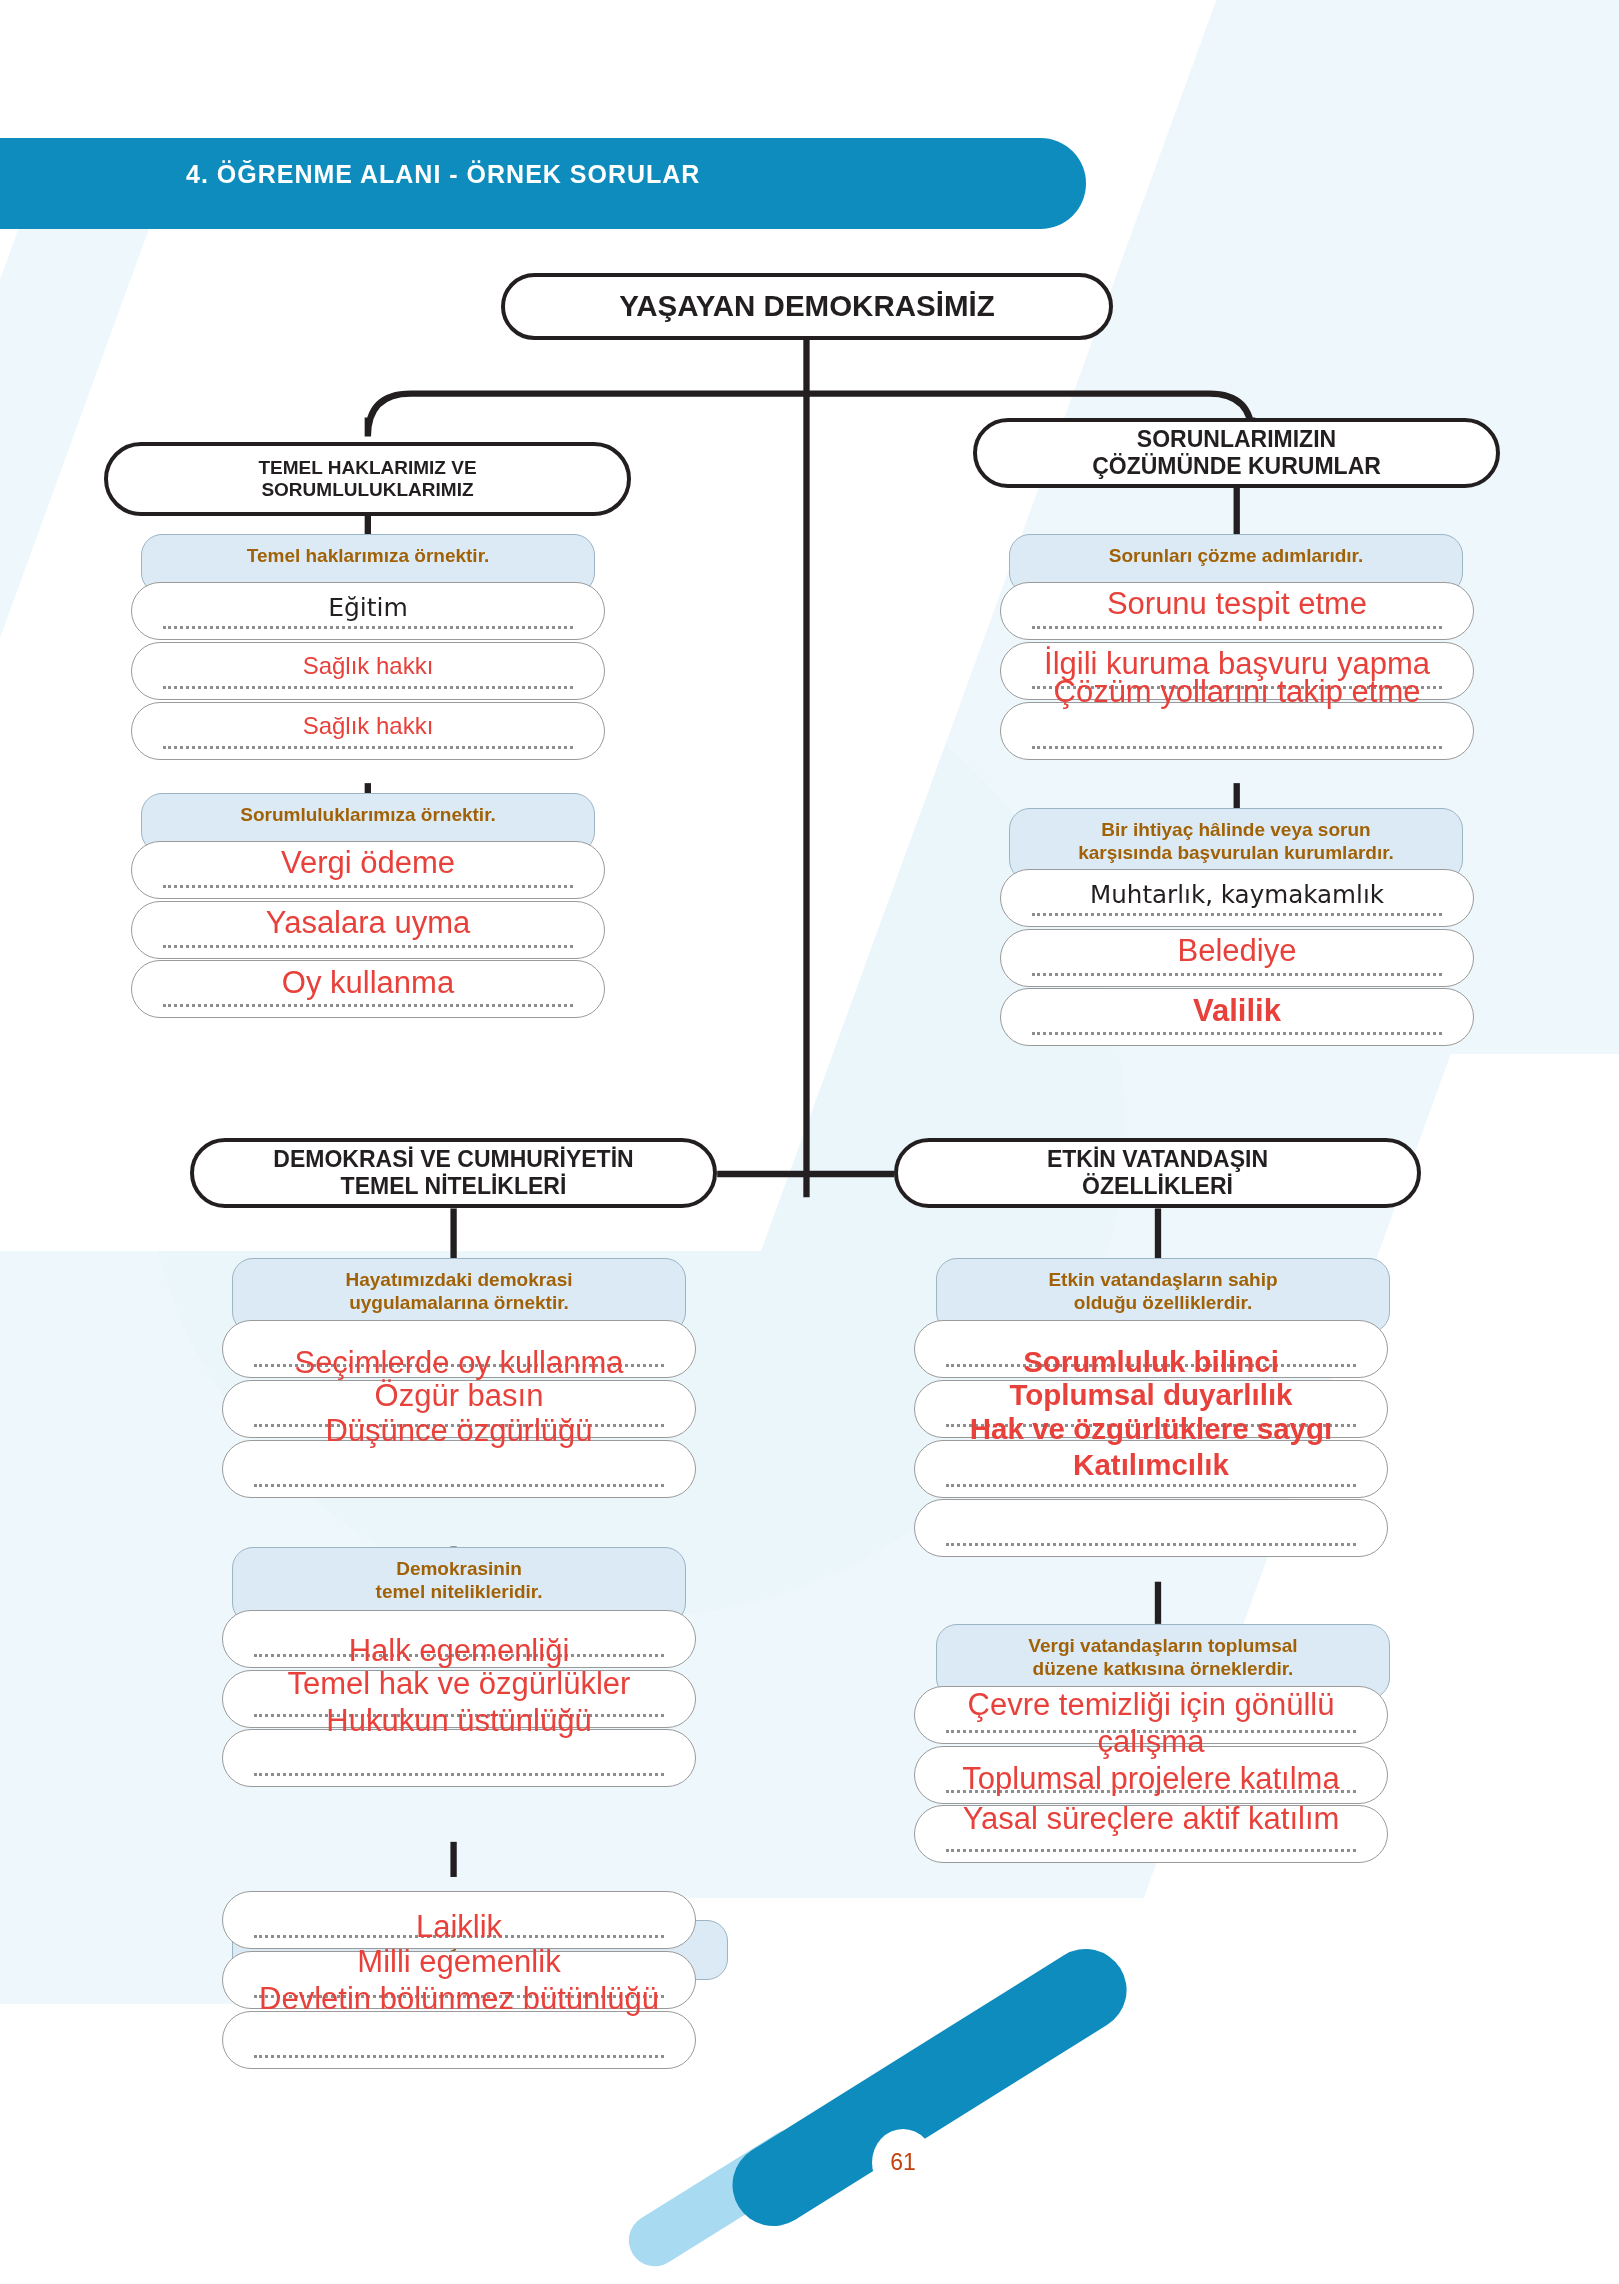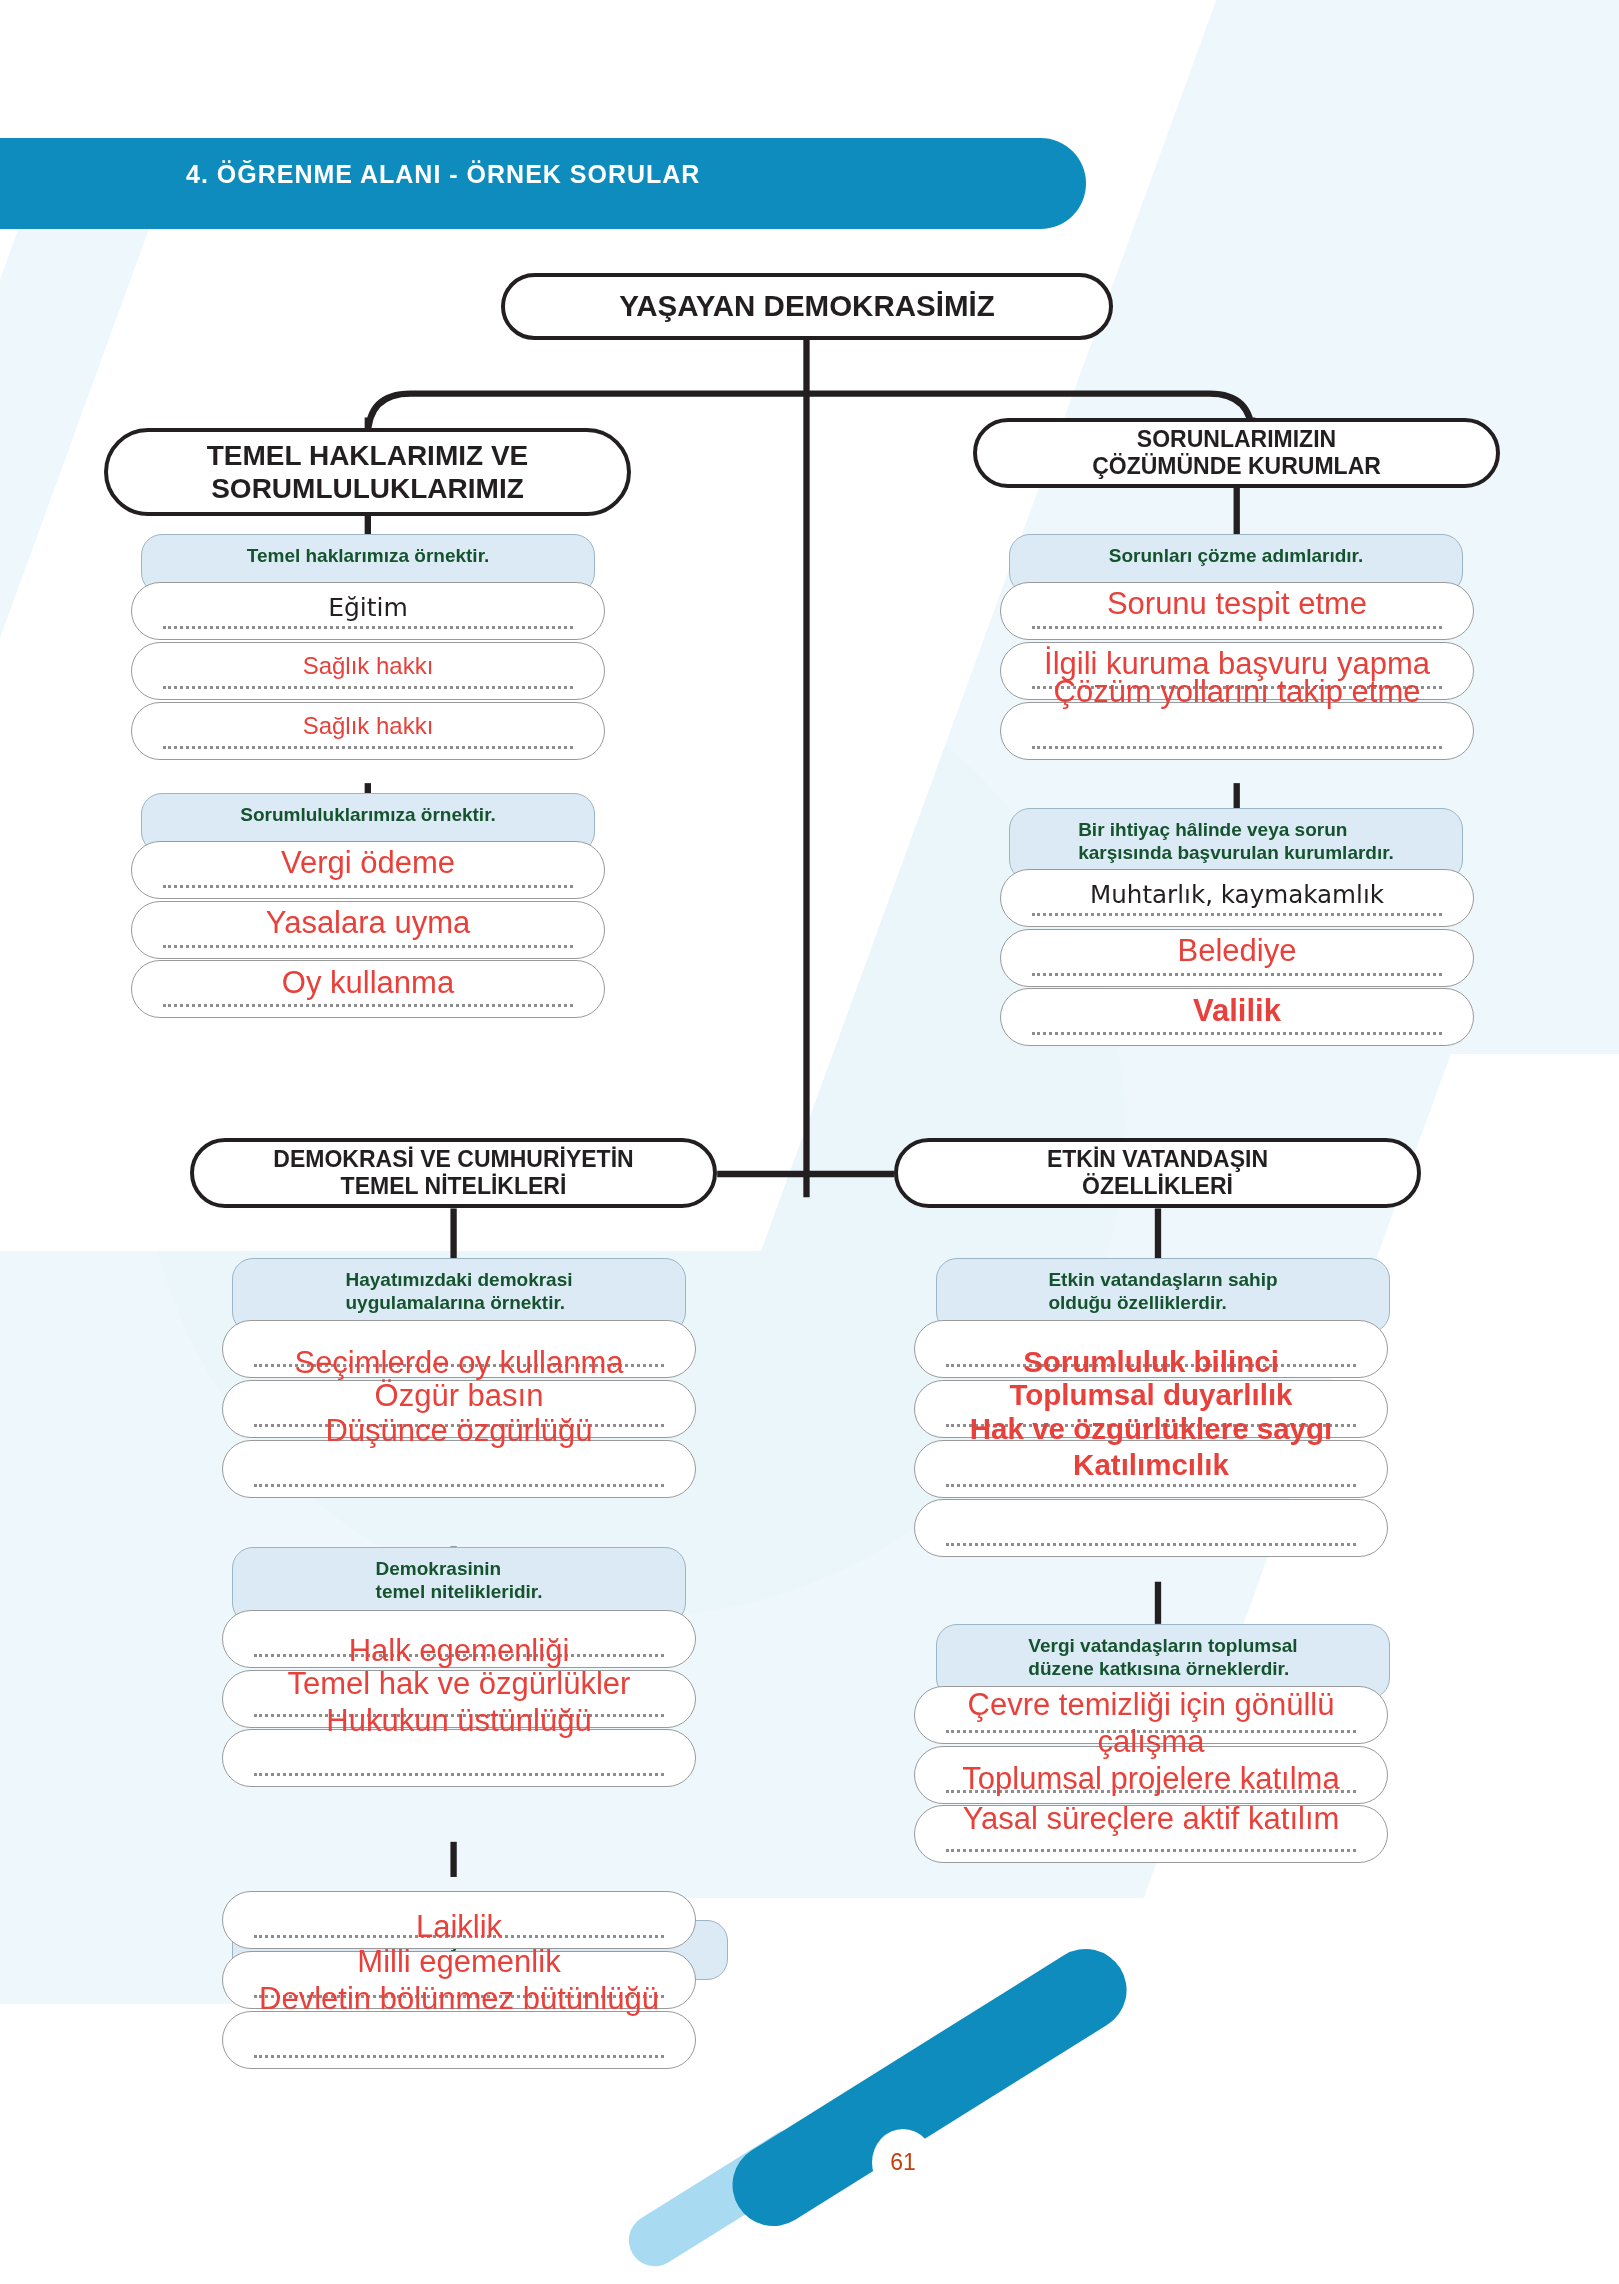--- a/index.html
+++ b/index.html
@@ -119,36 +119,36 @@
     border:4.9px solid #231f20;
     border-radius:70px;
     display:flex; align-items:center; justify-content:center;
     text-align:center;
     font-weight:bold;
     color:#231f20;
     z-index:20;
     line-height:1.18;
   }
   #node-root     { left:501px;  top:273px;  width:612px; height:67px;  font-size:29.5px; }
-  #node-rights   { left:104px;  top:428px;  width:527px; height:88px; font-size:28px; }
+  #node-rights   { left:104px;  top:442px;  width:527px; height:74px; font-size:19px; }
   #node-inst     { left:973px; top:418px;  width:527px; height:70px; font-size:23px; }
   #node-demo     { left:190px;  top:1138px; width:527px; height:70px; font-size:23px; }
   #node-citizen  { left:894px; top:1138px; width:527px; height:70px; font-size:23px; }
 
   
   .prompt-box {
     position:absolute;
     box-sizing:border-box;
     background:#dceaf5;
     border:1.4px solid #9cb5c4;
     border-radius:21px;
     display:flex; align-items:flex-start; justify-content:center;
-    text-align:left;
+    text-align:center;
     font-weight:bold;
-    color:#14532d;
+    color:#a16207;
     z-index:14;
     line-height:1.2;
     padding-top:9.8px;
   }
 
   
   .answer-box {
     position:absolute;
     box-sizing:border-box;
     background:#ffffff;

